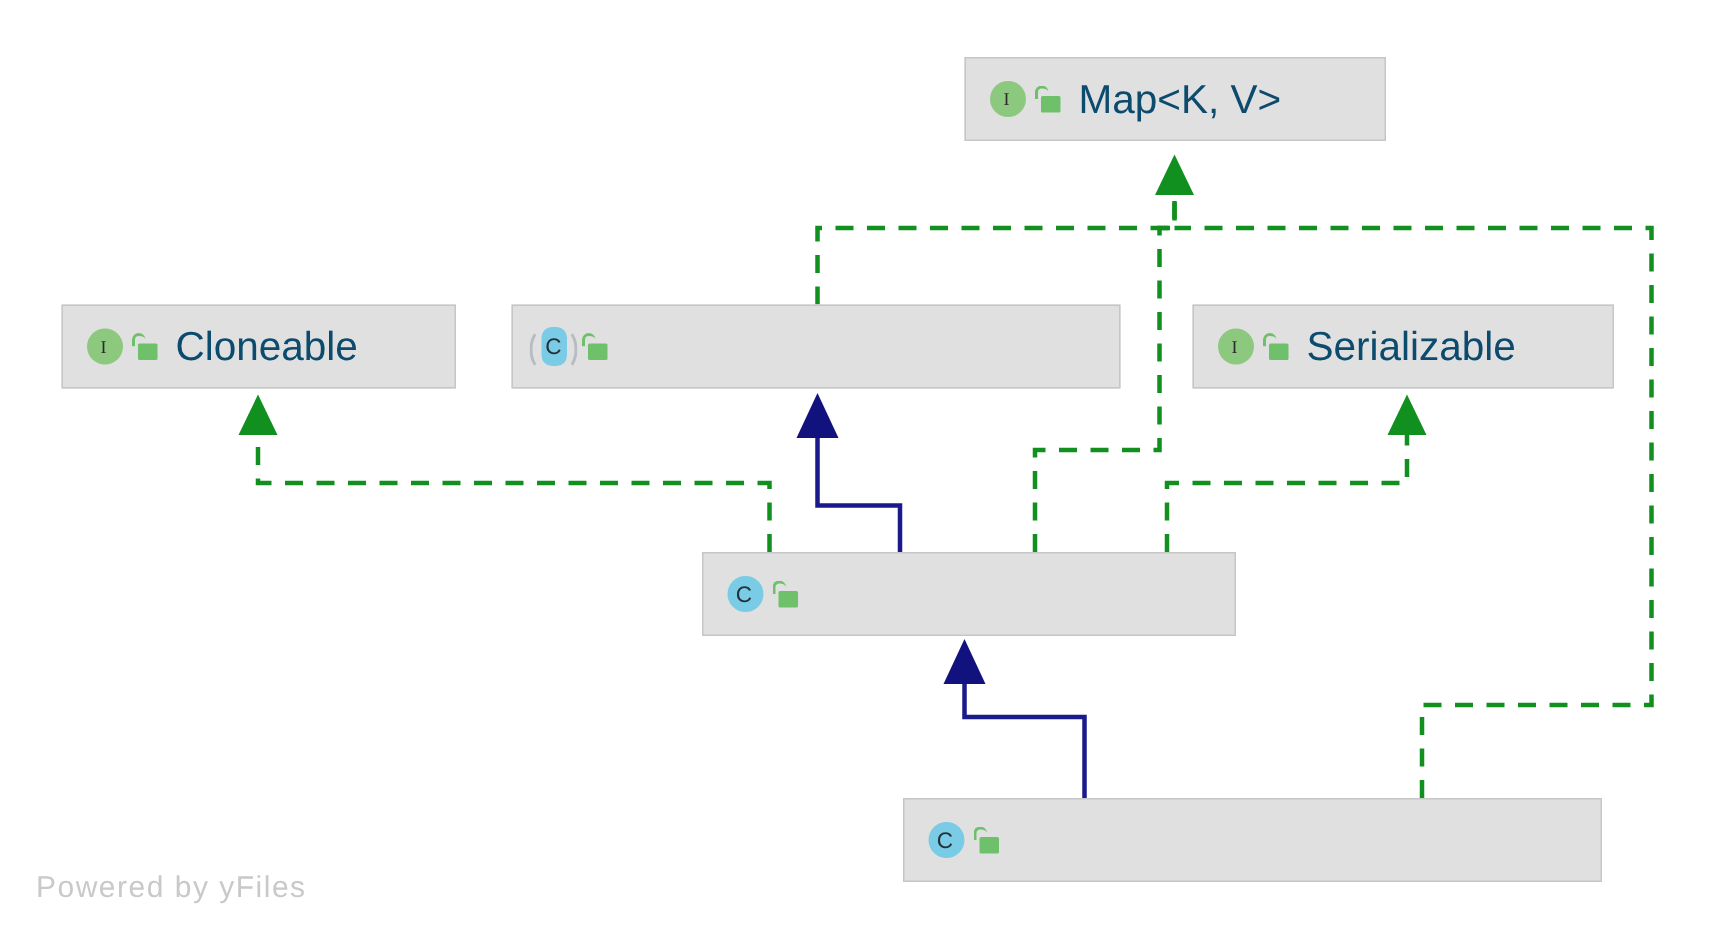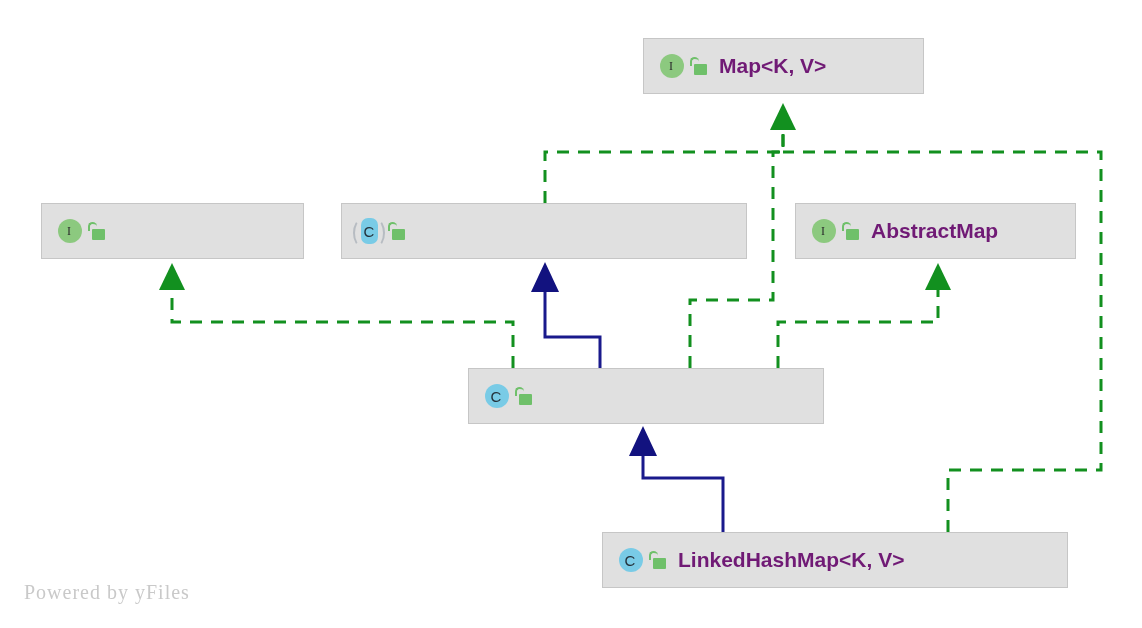--- a/index.html
+++ b/index.html
@@ -118,36 +118,34 @@
     width: 9px;
     height: 9px;
     border: 2px solid #6fc06a;
     border-bottom: none;
     border-right: none;
     border-top-left-radius: 6px;
     border-top-right-radius: 6px;
     box-sizing: border-box;
   }
   .node-label {
-    font-size: 21px;
-    color: #701a75;
+    font-size: 27px;
+    color: #0c4a6e;
     white-space: nowrap;
     margin-left: 9px;
     letter-spacing: 0px;
-    font-weight: bold;
   }
   #watermark {
     position: absolute;
     left: 24px;
     top: 581px;
     font-size: 20px;
     color: #c9c9c9;
     letter-spacing: 1px;
     white-space: nowrap;
-    font-family: Liberation Serif, serif;
   }
 </style>
 </head>
 <body>
 
 <div id="diagram-canvas">
 
   <svg id="edge-layer" viewBox="0 0 1142 628" width="1142" height="628" xmlns="http://www.w3.org/2000/svg">
 
     <g>
@@ -203,20 +201,21 @@
     <span class="node-icons">
       <span class="type-icon iface">
         <span class="disc"></span>
         <span class="glyph">I</span>
       </span>
       <span class="lock-icon">
         <span class="shackle"></span>
         <span class="body"></span>
       </span>
     </span>
+    <span class="node-label">Cloneable</span>
   </div>
 
   <div class="uml-node" style="left:341px; top:203px; width:406px; height:56px;">
     <span class="node-icons">
       <span class="type-icon abstract">
         <span class="arc-left"></span>
         <span class="arc-right"></span>
         <span class="disc"></span>
         <span class="glyph">C</span>
       </span>
@@ -231,21 +230,21 @@
     <span class="node-icons">
       <span class="type-icon iface">
         <span class="disc"></span>
         <span class="glyph">I</span>
       </span>
       <span class="lock-icon">
         <span class="shackle"></span>
         <span class="body"></span>
       </span>
     </span>
-    <span class="node-label">AbstractMap</span>
+    <span class="node-label">Serializable</span>
   </div>
 
   <div class="uml-node" style="left:468px; top:368px; width:356px; height:56px;">
     <span class="node-icons">
       <span class="type-icon clazz">
         <span class="disc"></span>
         <span class="glyph">C</span>
       </span>
       <span class="lock-icon">
         <span class="shackle"></span>
@@ -258,18 +257,17 @@
     <span class="node-icons">
       <span class="type-icon clazz">
         <span class="disc"></span>
         <span class="glyph">C</span>
       </span>
       <span class="lock-icon">
         <span class="shackle"></span>
         <span class="body"></span>
       </span>
     </span>
-    <span class="node-label">LinkedHashMap&lt;K, V&gt;</span>
   </div>
 
   <div id="watermark">Powered by yFiles</div>
 
 </div>
 
 </body></html>

